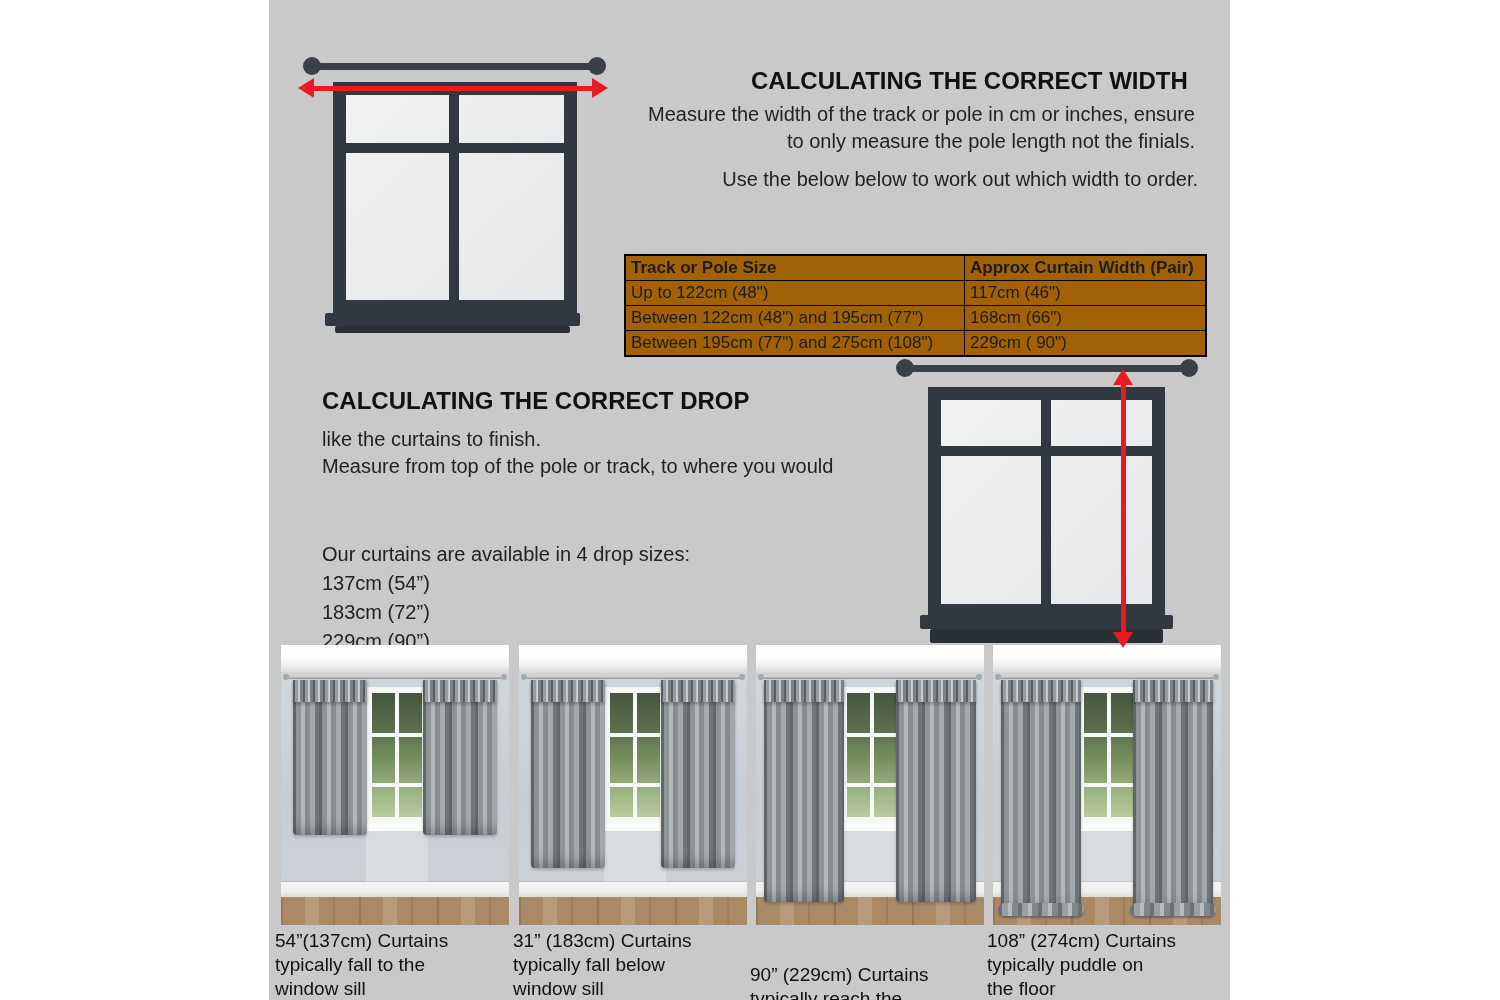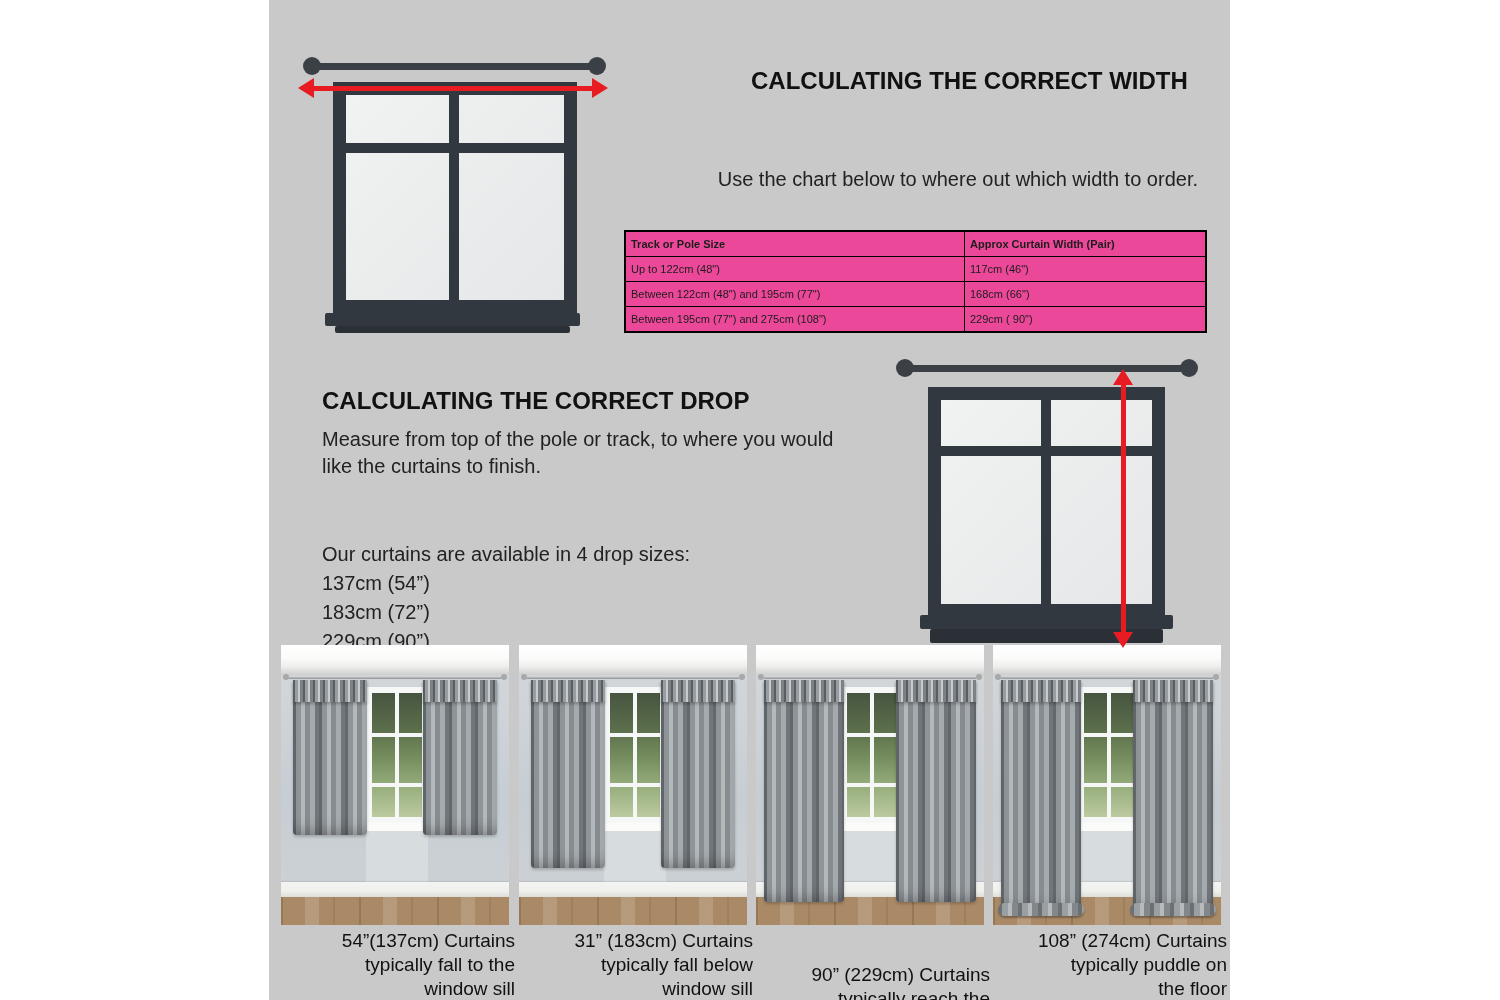--- a/index.html
+++ b/index.html
@@ -48,22 +48,22 @@
   .width-title{left:751px;top:52px;}
   .drop-title{left:322px;top:372px;}
   .width-para{position:absolute;left:600px;width:595px;top:101px;text-align:right;
     font-size:20px;line-height:27px;color:#222;}
   .chart-note{position:absolute;left:600px;width:598px;top:168px;text-align:right;
     font-size:20px;color:#222;}
   .drop-para{position:absolute;left:322px;top:426px;font-size:20px;line-height:27px;color:#222;}
   .drop-sizes{position:absolute;left:322px;top:540px;font-size:20px;line-height:29px;color:#222;}
 
   
-  .size-table{position:absolute;left:624px;top:230px;border-collapse:collapse;background:#ec4899;
-    border:2px solid #000;font-size:11px;}
+  .size-table{position:absolute;left:624px;top:254px;border-collapse:collapse;background:#a16207;
+    border:2px solid #000;font-size:17px;}
   .size-table th,.size-table td{border:1px solid #000;padding:1px 5px;height:22px;
     text-align:left;font-weight:normal;white-space:nowrap;}
   .size-table th{font-weight:bold;}
   .size-table .c1{width:328px;} .size-table .c2{width:230px;}
 
   
   .photo{position:absolute;top:645px;width:228px;height:280px;overflow:hidden;
     background:linear-gradient(180deg,#d3d8dc 0%,#c7ced3 55%,#cdd2d6 100%);z-index:1;}
   .photo-1{left:281px;} .photo-2{left:519px;} .photo-3{left:756px;} .photo-4{left:993px;}
   .cornice{position:absolute;left:0;right:0;top:0;height:30px;
@@ -103,21 +103,21 @@
   .photo-1 .curtain{height:155px;}
   .photo-2 .curtain{height:188px;}
   .photo-3 .curtain{height:222px;}
   .photo-4 .curtain{height:231px;}
   .photo-4 .curtain::after{content:"";position:absolute;left:-3px;right:-3px;bottom:-5px;height:13px;
     border-radius:7px;
     background:repeating-linear-gradient(90deg,#6b7075 0 4px,#9a9fa3 4px 10px,#b6babd 10px 14px,#82878b 14px 20px);
     box-shadow:0 2px 2px rgba(0,0,0,.3);}
 
   
-  .caption{position:absolute;top:929px;width:240px;text-align:right;
+  .caption{position:absolute;top:929px;width:240px;text-align:left;
     font-size:19px;line-height:24px;color:#111;}
   .caption-1{left:275px;} .caption-2{left:513px;} .caption-3{left:750px;margin-top:34px;} .caption-4{left:987px;}
 </style>
 </head>
 <body>
 
 <div class="page">
   <div class="canvas"></div>
 
   <div class="ipole ipole1">
@@ -129,21 +129,25 @@
     <div class="mull"></div>
     <div class="trans"></div>
   </div>
   <div class="sill sill1a"></div>
   <div class="sill sill1b"></div>
   <div class="arrow-h">
     <span class="bar"></span>
   </div>
 
   <div class="h-title width-title">CALCULATING THE CORRECT WIDTH</div>
-  <div class="chart-note">Use the chart below to where out which width to order.</div>
+  <div class="width-para">
+    <div>Measure the width of the track or pole in cm or inches, ensure</div>
+    <div>to only measure the pole length not the finials.</div>
+  </div>
+  <div class="chart-note">Use the below below to work out which width to order.</div>
 
   <table class="size-table">
     <thead>
       <tr>
         <th class="c1">Track or Pole Size</th>
         <th class="c2">Approx Curtain Width (Pair)</th>
       </tr>
     </thead>
     <tbody>
       <tr>
@@ -156,22 +160,22 @@
       </tr>
       <tr>
         <td>Between 195cm (77") and 275cm (108")</td>
         <td>229cm ( 90")</td>
       </tr>
     </tbody>
   </table>
 
   <div class="h-title drop-title">CALCULATING THE CORRECT DROP</div>
   <div class="drop-para">
+    <div>like the curtains to finish.</div>
     <div>Measure from top of the pole or track, to where you would</div>
-    <div>like the curtains to finish.</div>
   </div>
   <div class="drop-sizes">
     <div>Our curtains are available in 4 drop sizes:</div>
     <div>137cm (54”)</div>
     <div>183cm (72”)</div>
     <div>229cm (90”)</div>
     <div>274cm (202”)</div>
   </div>
 
   <div class="ipole ipole2">

